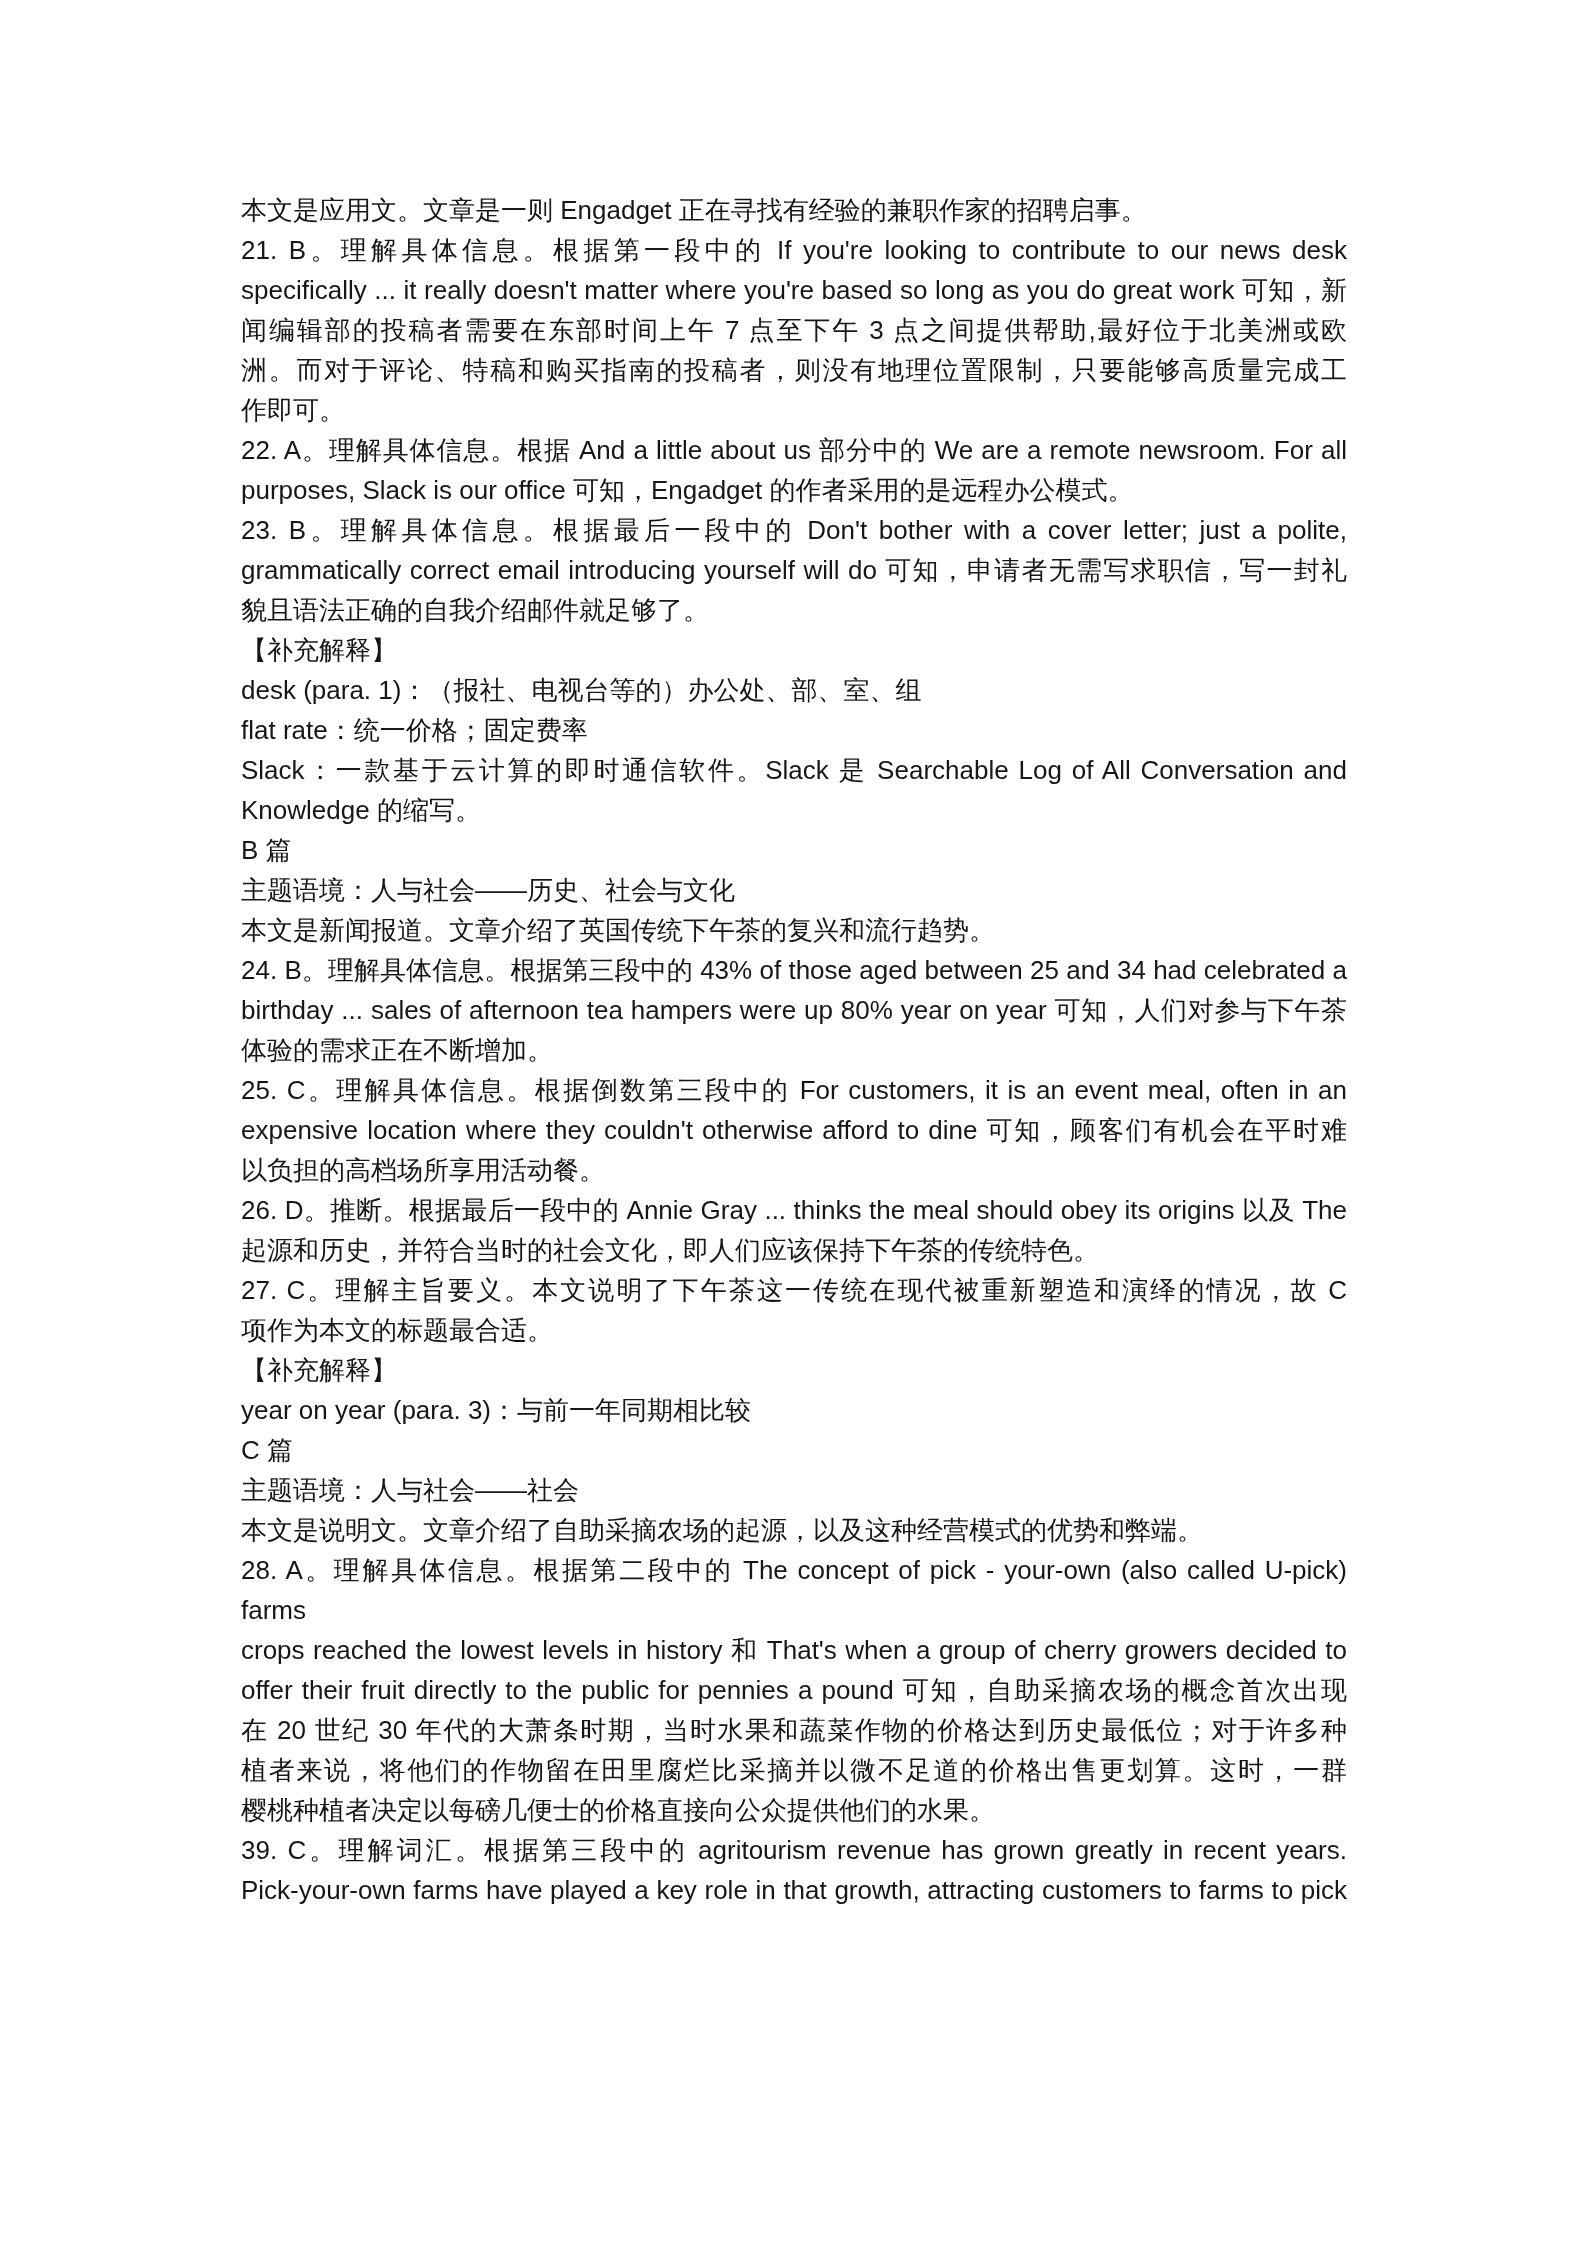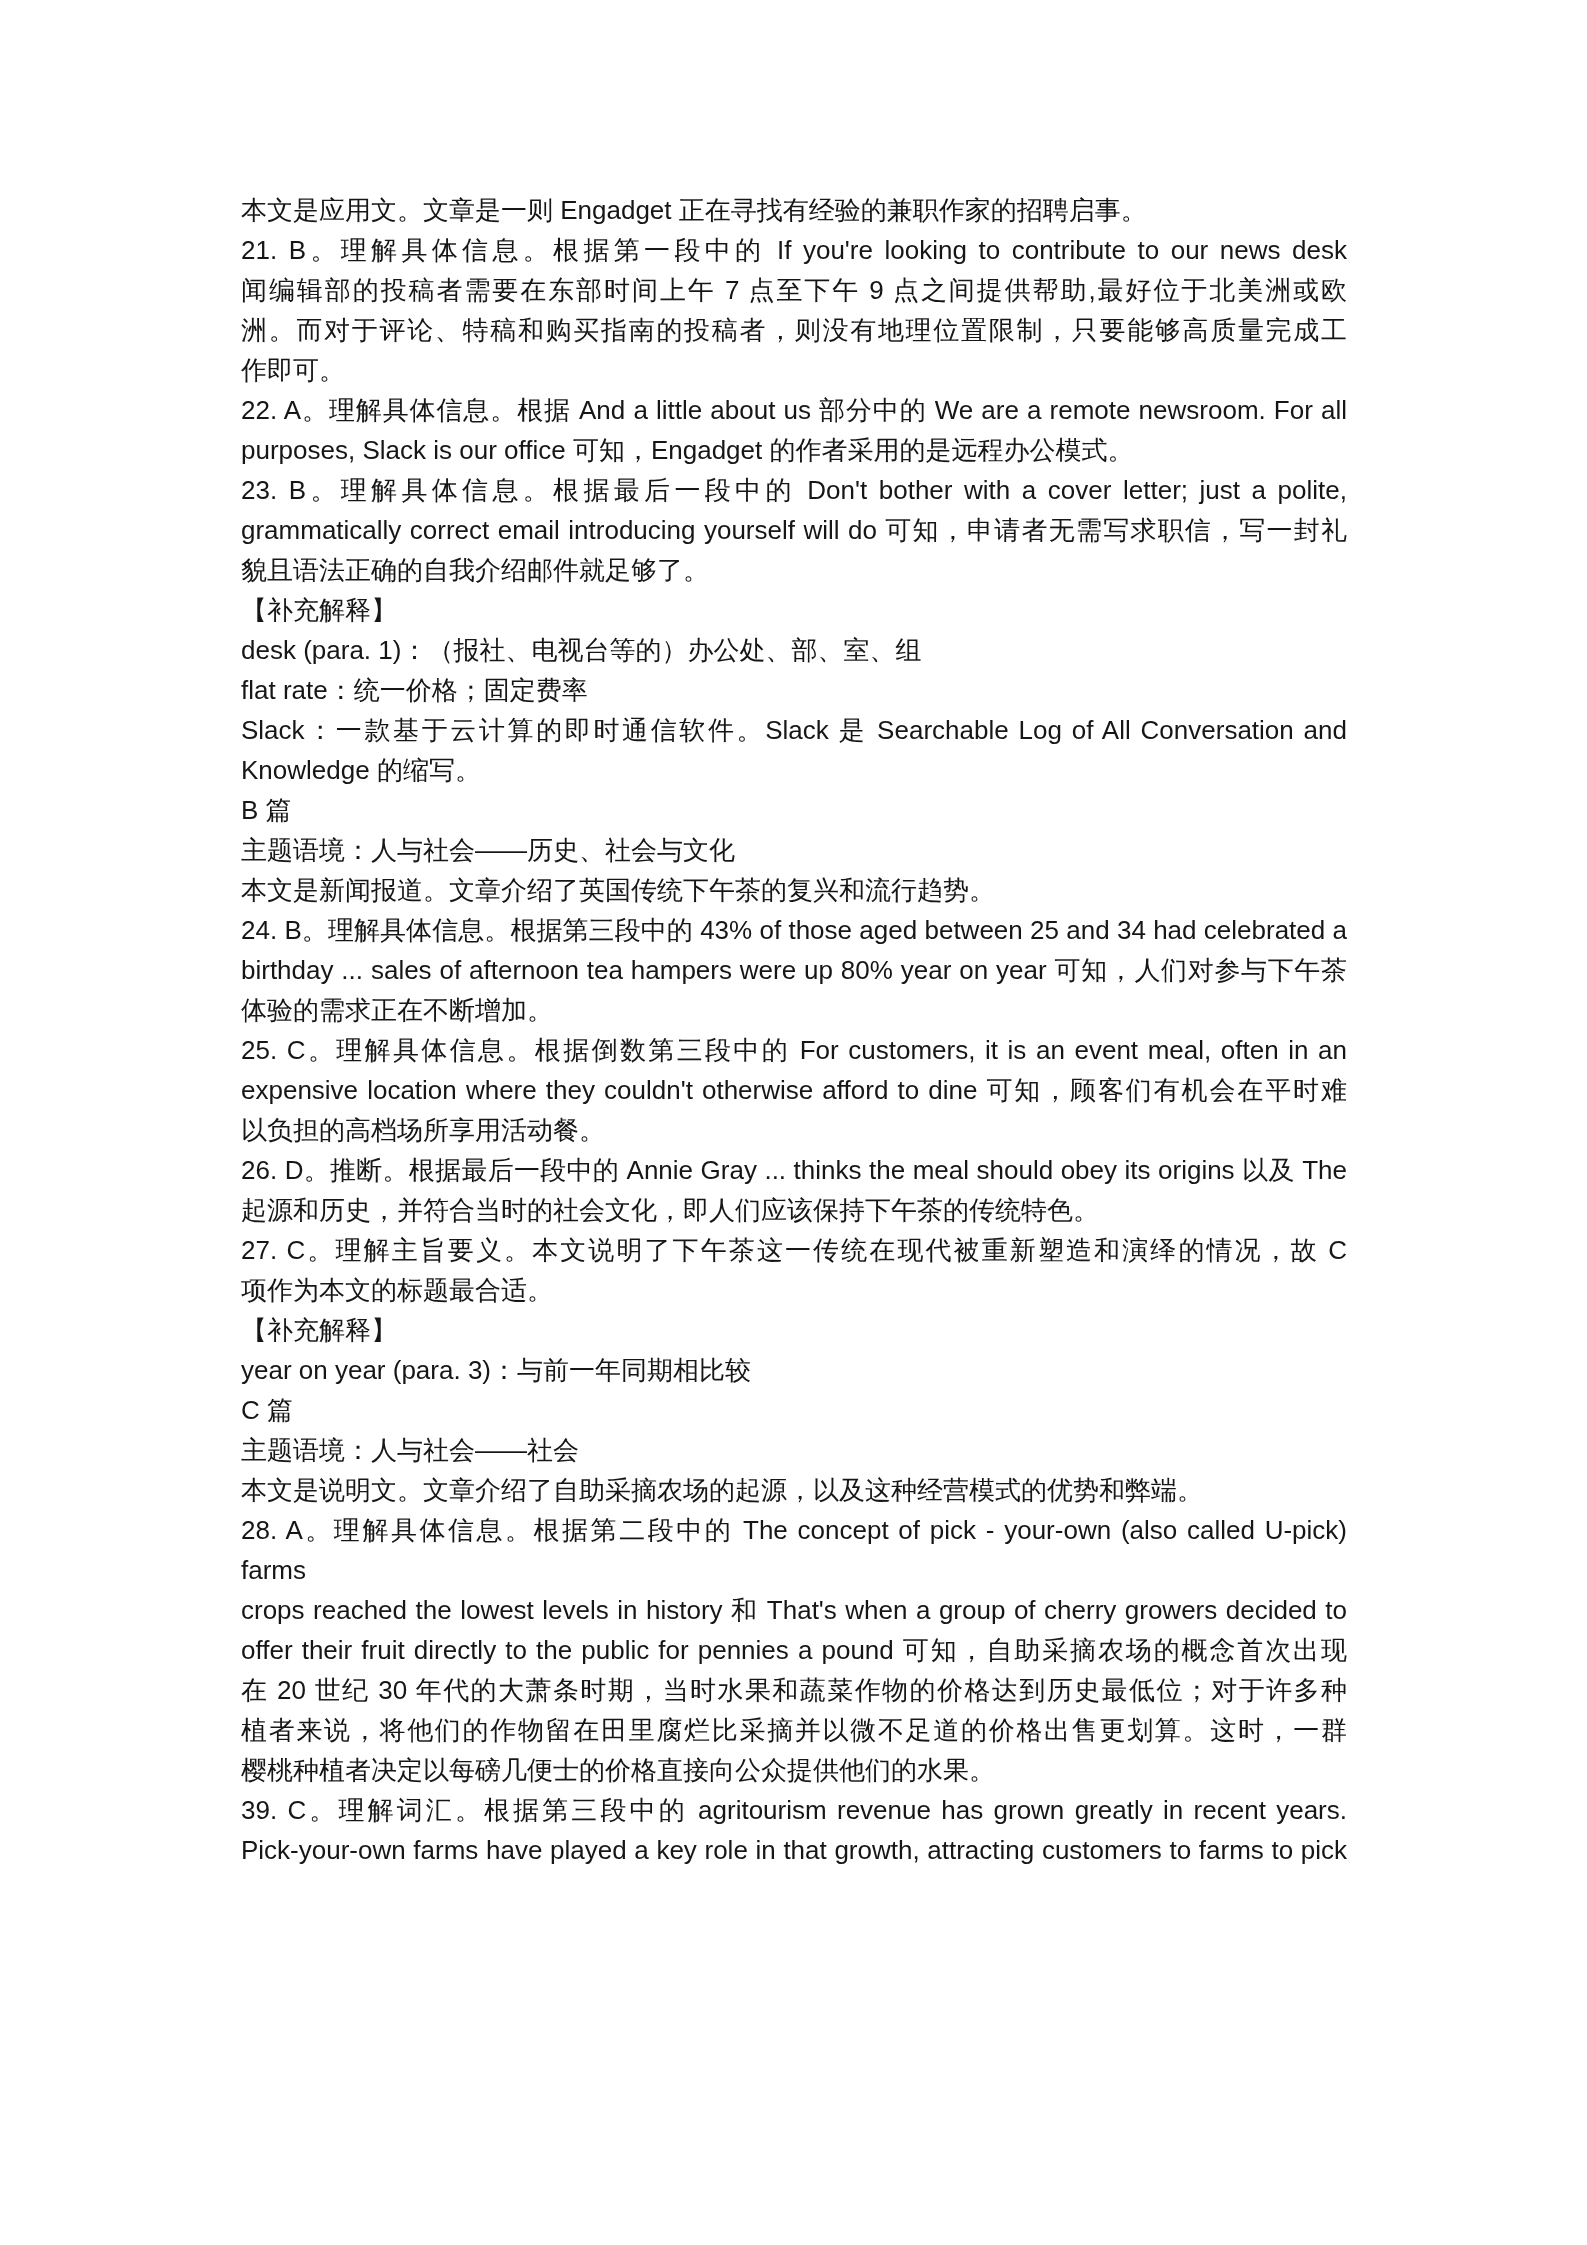--- a/index.html
+++ b/index.html
@@ -21,21 +21,22 @@
   }
   .ln.end{text-align-last:left;}
 </style>
 </head>
 <body>
 
 <div class="page">
   <div class="doc">
     <div class="ln end">本文是应用文。文章是一则 Engadget 正在寻找有经验的兼职作家的招聘启事。</div>
     <div class="ln">21. B。理解具体信息。根据第一段中的 If you're looking to contribute to our news desk</div>
-    <div class="ln">闻编辑部的投稿者需要在东部时间上午 7 点至下午 9 点之间提供帮助,最好位于北美洲或欧</div>
+    <div class="ln">specifically ... it really doesn't matter where you're based so long as you do great work 可知，新</div>
+    <div class="ln">闻编辑部的投稿者需要在东部时间上午 7 点至下午 3 点之间提供帮助,最好位于北美洲或欧</div>
     <div class="ln">洲。而对于评论、特稿和购买指南的投稿者，则没有地理位置限制，只要能够高质量完成工</div>
     <div class="ln end">作即可。</div>
     <div class="ln">22. A。理解具体信息。根据 And a little about us 部分中的 We are a remote newsroom. For all</div>
     <div class="ln end">purposes, Slack is our office 可知，Engadget 的作者采用的是远程办公模式。</div>
     <div class="ln">23. B。理解具体信息。根据最后一段中的 Don't bother with a cover letter; just a polite,</div>
     <div class="ln">grammatically correct email introducing yourself will do 可知，申请者无需写求职信，写一封礼</div>
     <div class="ln end">貌且语法正确的自我介绍邮件就足够了。</div>
     <div class="ln end">【补充解释】</div>
     <div class="ln end">desk (para. 1)：（报社、电视台等的）办公处、部、室、组</div>
     <div class="ln end">flat rate：统一价格；固定费率</div>

